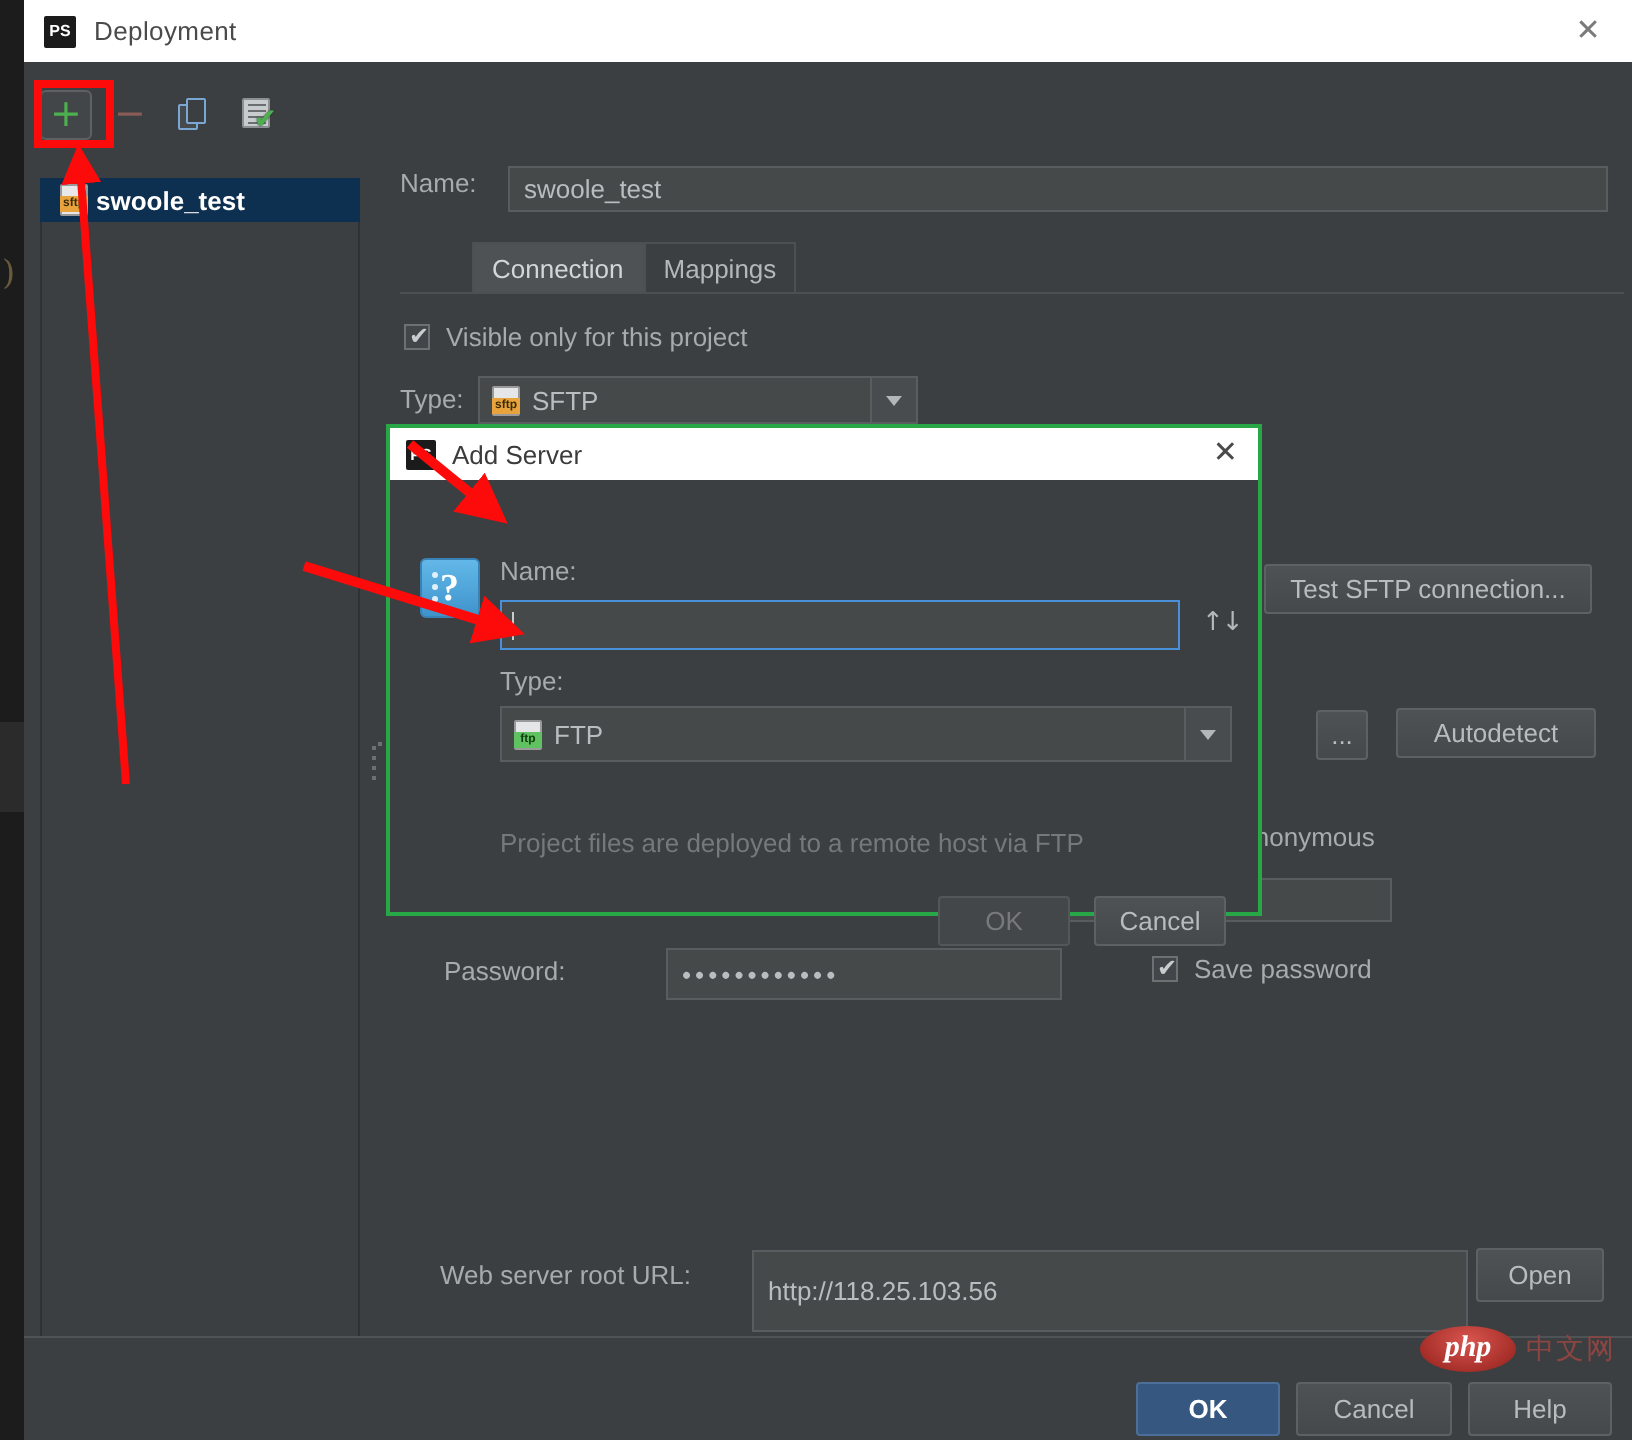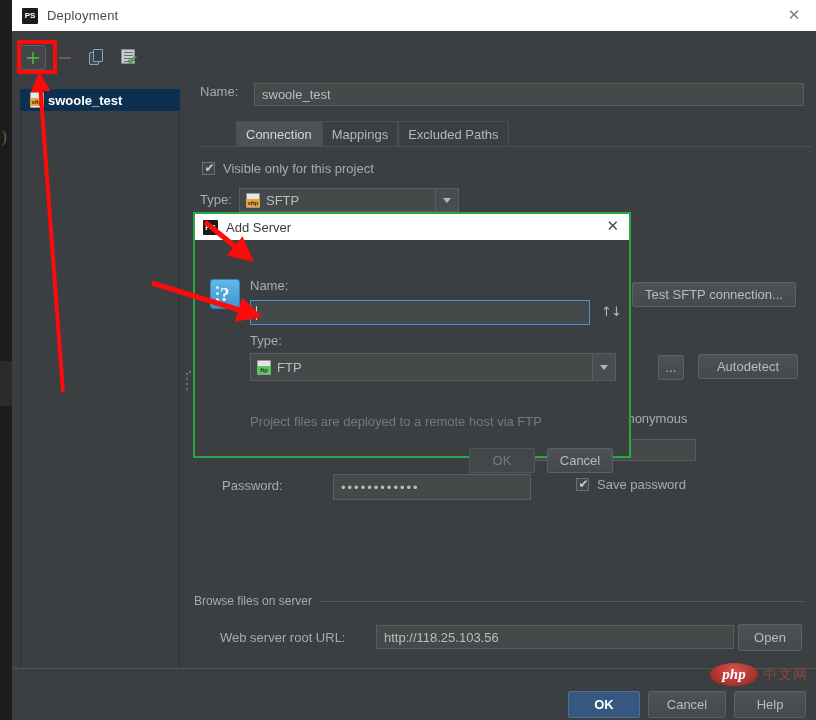--- a/index.html
+++ b/index.html
@@ -402,21 +402,20 @@
     <div class="content">
 
       <div class="row" style="left:8px; top:53px;">
         <span class="lbl">Name:</span>
       </div>
       <div class="field" style="position:absolute; left:62px; top:52px; width:550px;">swoole_test</div>
 
       <div class="tabs">
         <div class="tab active">Connection</div>
         <div class="tab">Mappings</div>
-        <div class="tab">Excluded Paths</div>
       </div>
       <div class="tabline"></div>
 
       <div class="row" style="left:10px; top:130px; gap:8px;">
         <span class="cbx on"></span>
         <span class="lbl">Visible only for this project</span>
       </div>
 
       <div class="row" style="left:8px; top:161px;">
         <span class="lbl">Type:</span>
@@ -443,28 +442,24 @@
         <span class="lbl">Password:</span>
       </div>
       <div class="field" style="position:absolute; left:141px; top:443px; width:198px; height:26px; letter-spacing:2px;">••••••••••••</div>
 
       <div class="row" style="left:384px; top:446px; gap:8px;">
         <span class="cbx on"></span>
         <span class="lbl">Save password</span>
       </div>
 
 
-      <div class="row" style="left:2px; top:563px; gap:8px; width:610px;">
-        <span class="grp-title">Browse files on server</span>
-        <span class="grp-line" style="flex:1;"></span>
-      </div>
       <div class="row" style="left:28px; top:599px;">
         <span class="lbl">Web server root URL:</span>
       </div>
-      <div class="field" style="position:absolute; left:184px; top:594px; width:358px; height:24px;text-align:right;">http://118.25.103.56</div>
+      <div class="field" style="position:absolute; left:184px; top:594px; width:358px; height:41px;text-align:right;">http://118.25.103.56</div>
       <div class="btn" style="position:absolute; left:546px; top:593px; width:64px; height:27px;">Open</div>
     </div>
 
     <div class="modal">
       <div class="modal-title">
         <span class="ms-icon"></span>
         <span class="ms-title">Add Server</span>
         <span class="ms-close">✕</span>
       </div>
       <div class="modal-body">

